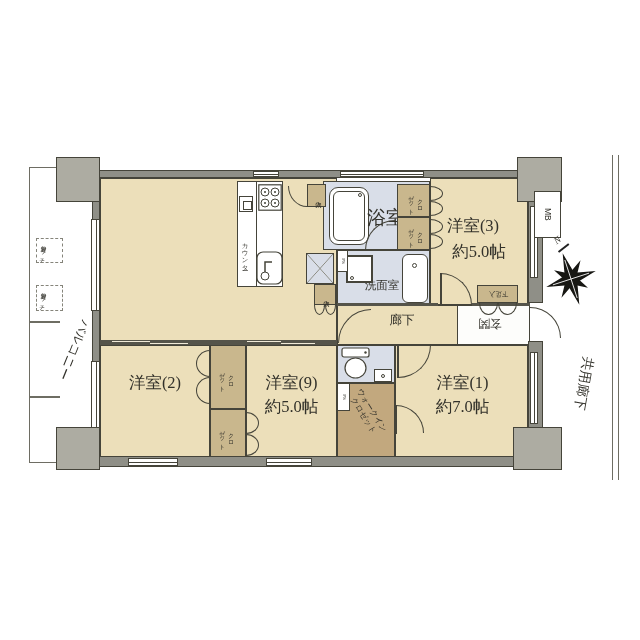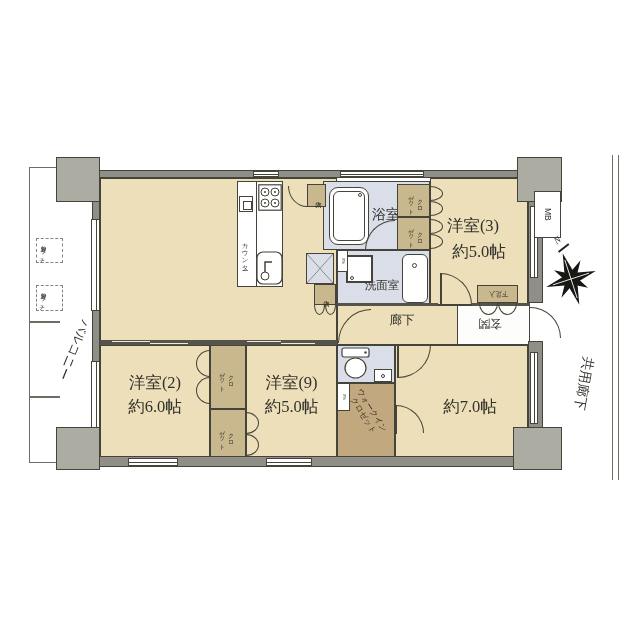--- a/index.html
+++ b/index.html
@@ -107,21 +107,21 @@
     <div style="position:absolute;left:3px;top:4px;width:7px;height:7px;border:1px solid #45443a;"></div>
   </div>
 
   <div class="arc bl" style="left:288px;top:186px;width:19px;height:21px;"></div>
   <div class="room closet" style="left:307px;top:184px;width:19px;height:23px;border-width:1px;">
     <div class="lbl v" style="left:6px;top:3px;height:18px;font-size:6px;">物入</div>
   </div>
 
   <div class="fixture tub" style="left:329px;top:187px;width:40px;height:58px;"></div>
   <div class="dot" style="left:358px;top:193px;width:4px;height:4px;"></div>
-  <div class="lbl" style="left:364px;top:206px;width:44px;font-size:14px;">浴室</div>
+  <div class="lbl" style="left:364px;top:206px;width:44px;font-size:19px;">浴室</div>
   <div class="arc tl" style="left:365px;top:220px;width:30px;height:30px;"></div>
 
   <div class="lbl" style="left:351px;top:278px;width:62px;font-size:11.5px;">洗面室</div>
   <div class="fixture" style="left:402px;top:254px;width:26px;height:49px;border-radius:6px;"></div>
   <div class="dot" style="left:412px;top:263px;width:5px;height:5px;"></div>
   <div class="fixture" style="left:346px;top:255px;width:27px;height:28px;border-width:2px;"></div>
   <div class="dot" style="left:350px;top:276px;width:4px;height:4px;"></div>
   <div class="fixture" style="left:337px;top:250px;width:11px;height:22px;">
     <div class="lbl" style="left:-3px;top:7px;width:16px;font-size:5px;transform:rotate(90deg);">PS</div>
   </div>
@@ -147,26 +147,26 @@
   <div class="bump-r" style="left:430px;top:186px;width:13px;height:15px;"></div>
   <div class="bump-r" style="left:430px;top:201px;width:13px;height:15px;"></div>
   <div class="bump-r" style="left:430px;top:219px;width:13px;height:15px;"></div>
   <div class="bump-r" style="left:430px;top:234px;width:13px;height:15px;"></div>
 
 
   <div class="lbl" style="left:430px;top:216px;width:86px;font-size:16.5px;">洋室(3)</div>
   <div class="lbl" style="left:430px;top:242px;width:98px;font-size:16.5px;">約5.0帖</div>
 
   <div class="lbl" style="left:100px;top:373px;width:110px;font-size:16.5px;">洋室(2)</div>
-  <div class="lbl" style="left:100px;top:397px;width:110px;font-size:16.5px;">約6.0帖</div>
 
   <div class="lbl" style="left:246px;top:373px;width:91px;font-size:16.5px;">洋室(9)</div>
   <div class="lbl" style="left:246px;top:397px;width:91px;font-size:16.5px;">約5.0帖</div>
 
-  <div class="lbl" style="left:397px;top:397px;width:146px;font-size:16.5px;">約7.0帖</div>
+  <div class="lbl" style="left:397px;top:373px;width:131px;font-size:16.5px;">洋室(1)</div>
+  <div class="lbl" style="left:397px;top:397px;width:131px;font-size:16.5px;">約7.0帖</div>
 
   <div class="lbl" style="left:382px;top:313px;width:40px;font-size:12.5px;">廊下</div>
   <div class="lbl" style="left:470px;top:317px;width:40px;font-size:11.5px;transform:rotate(180deg);">玄関</div>
 
   <div class="room closet" style="left:477px;top:285px;width:41px;height:18px;border-width:1px;">
     <div class="lbl" style="left:0px;top:4px;width:41px;font-size:6.5px;transform:rotate(180deg);">下足入</div>
   </div>
   <div class="bump-d" style="left:479px;top:303px;width:19px;height:12px;"></div>
   <div class="bump-d" style="left:498px;top:303px;width:19px;height:12px;"></div>
 

